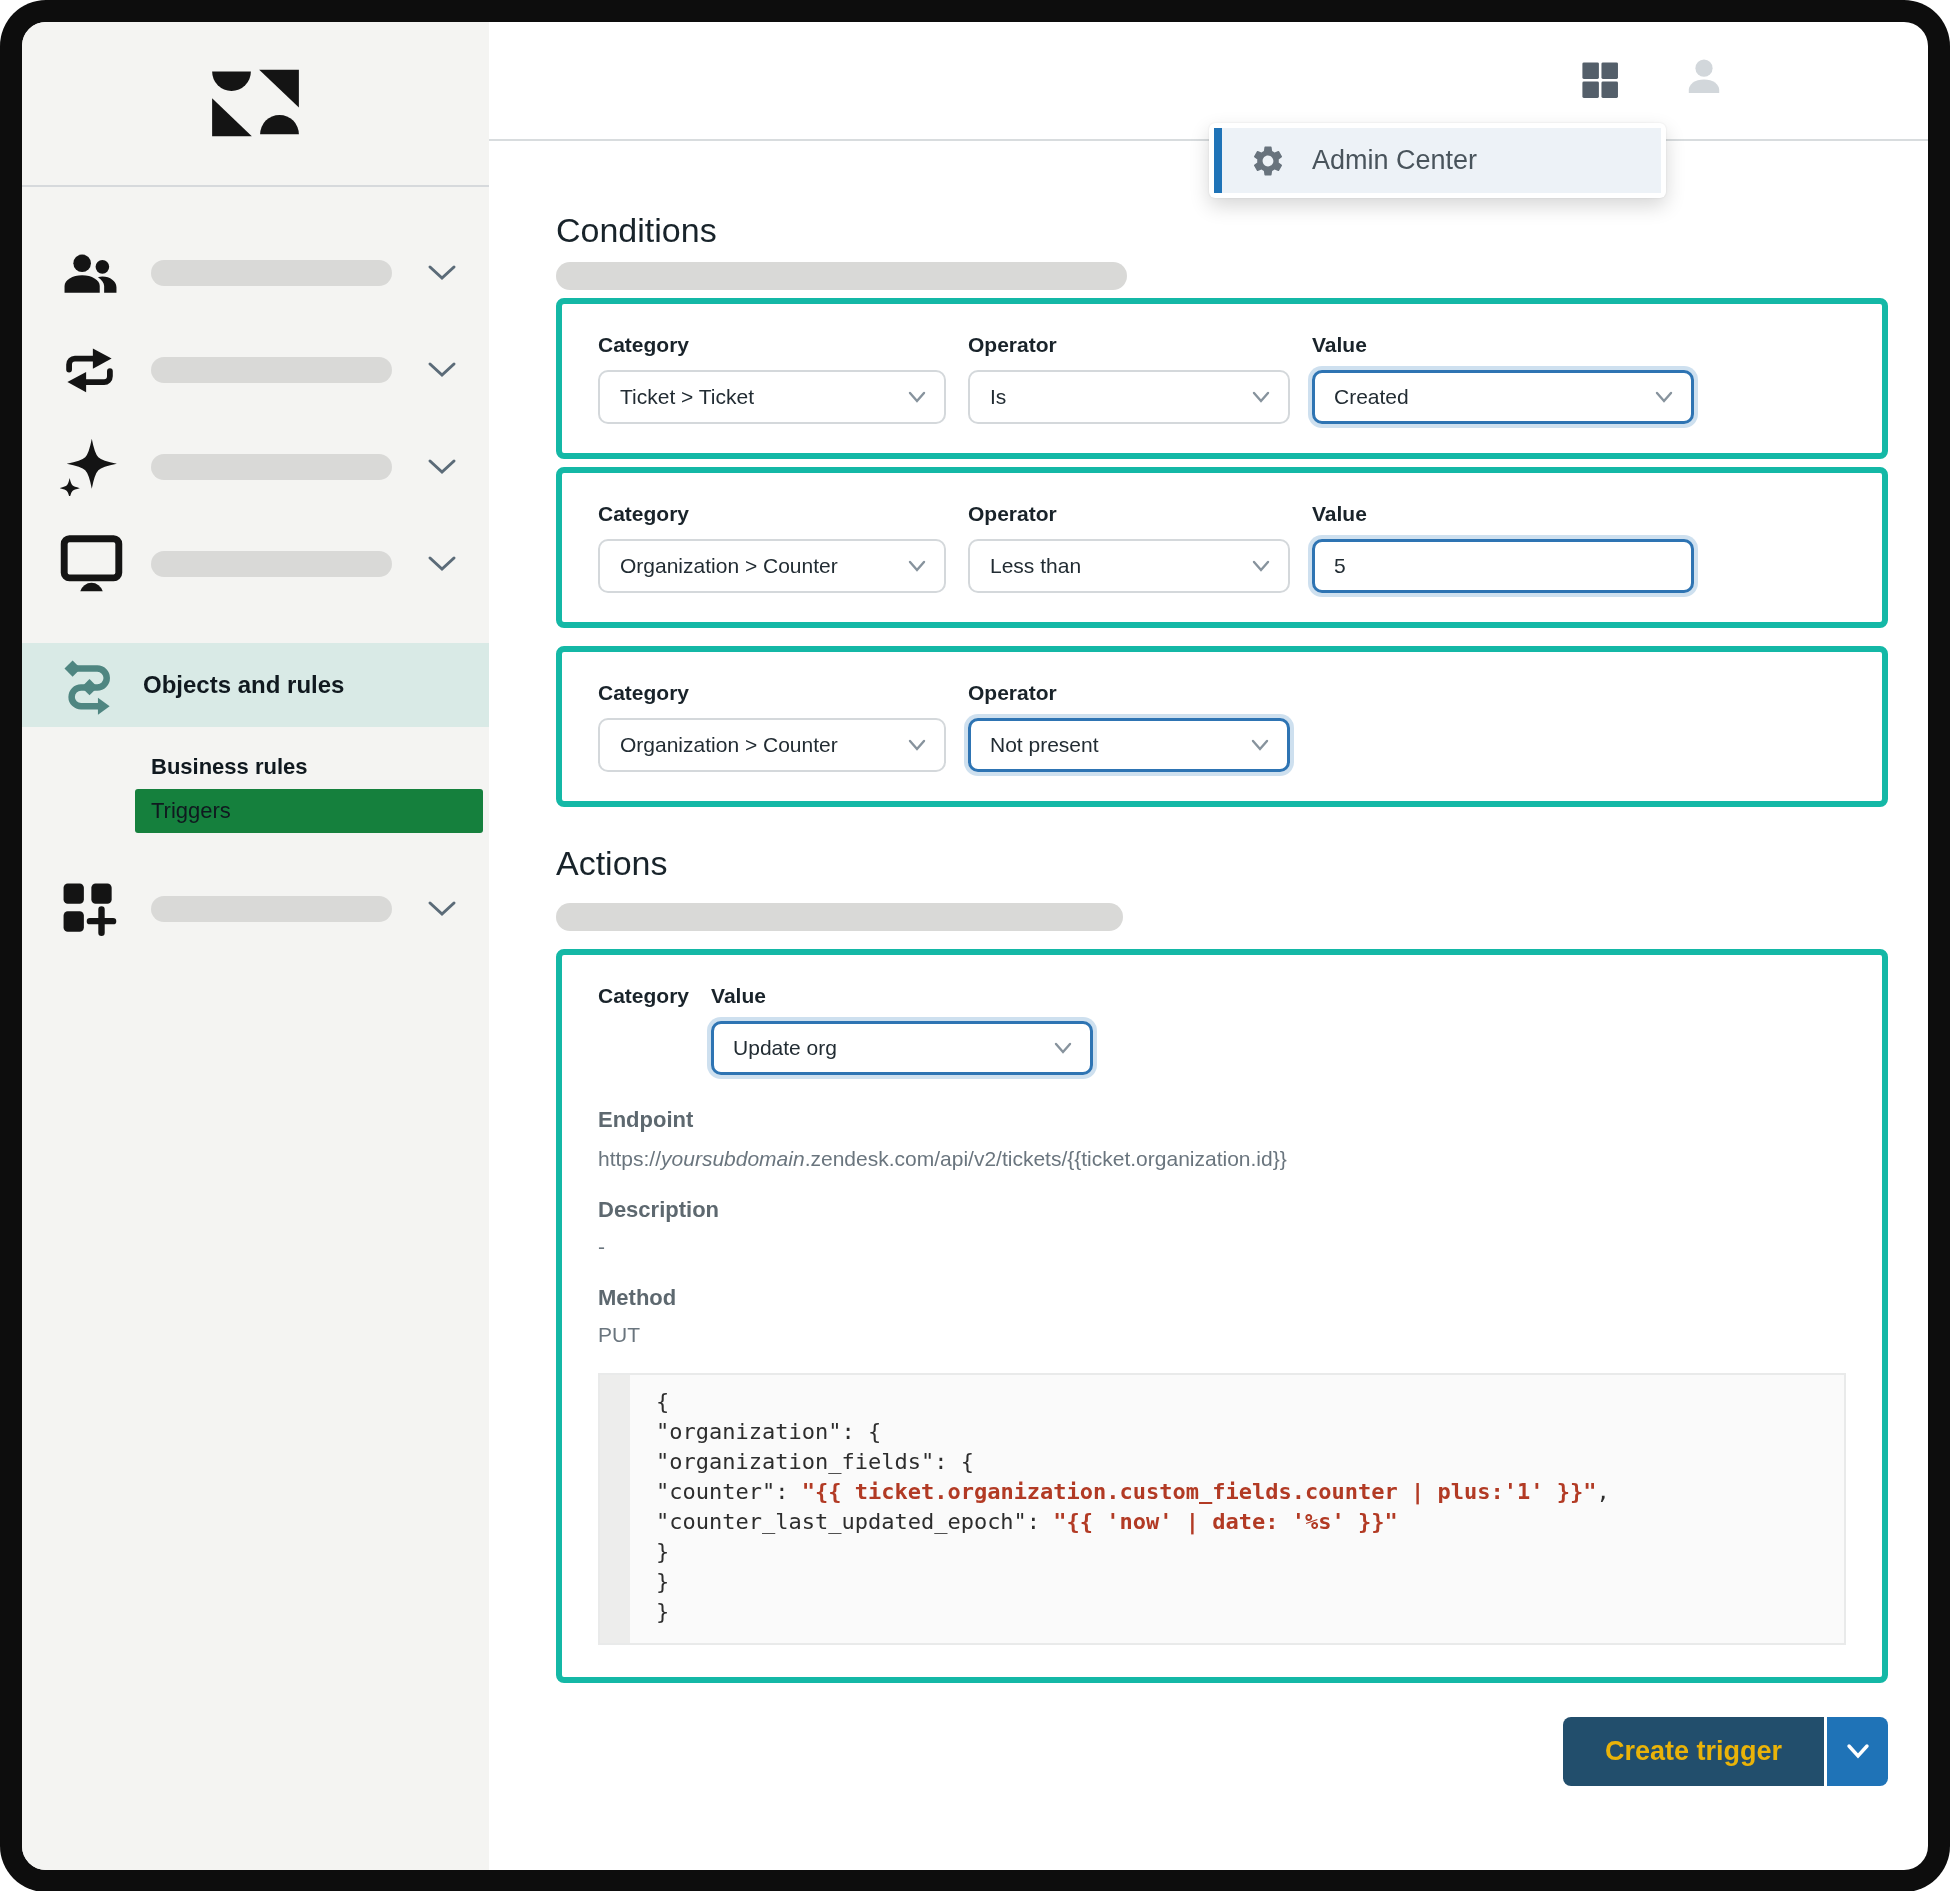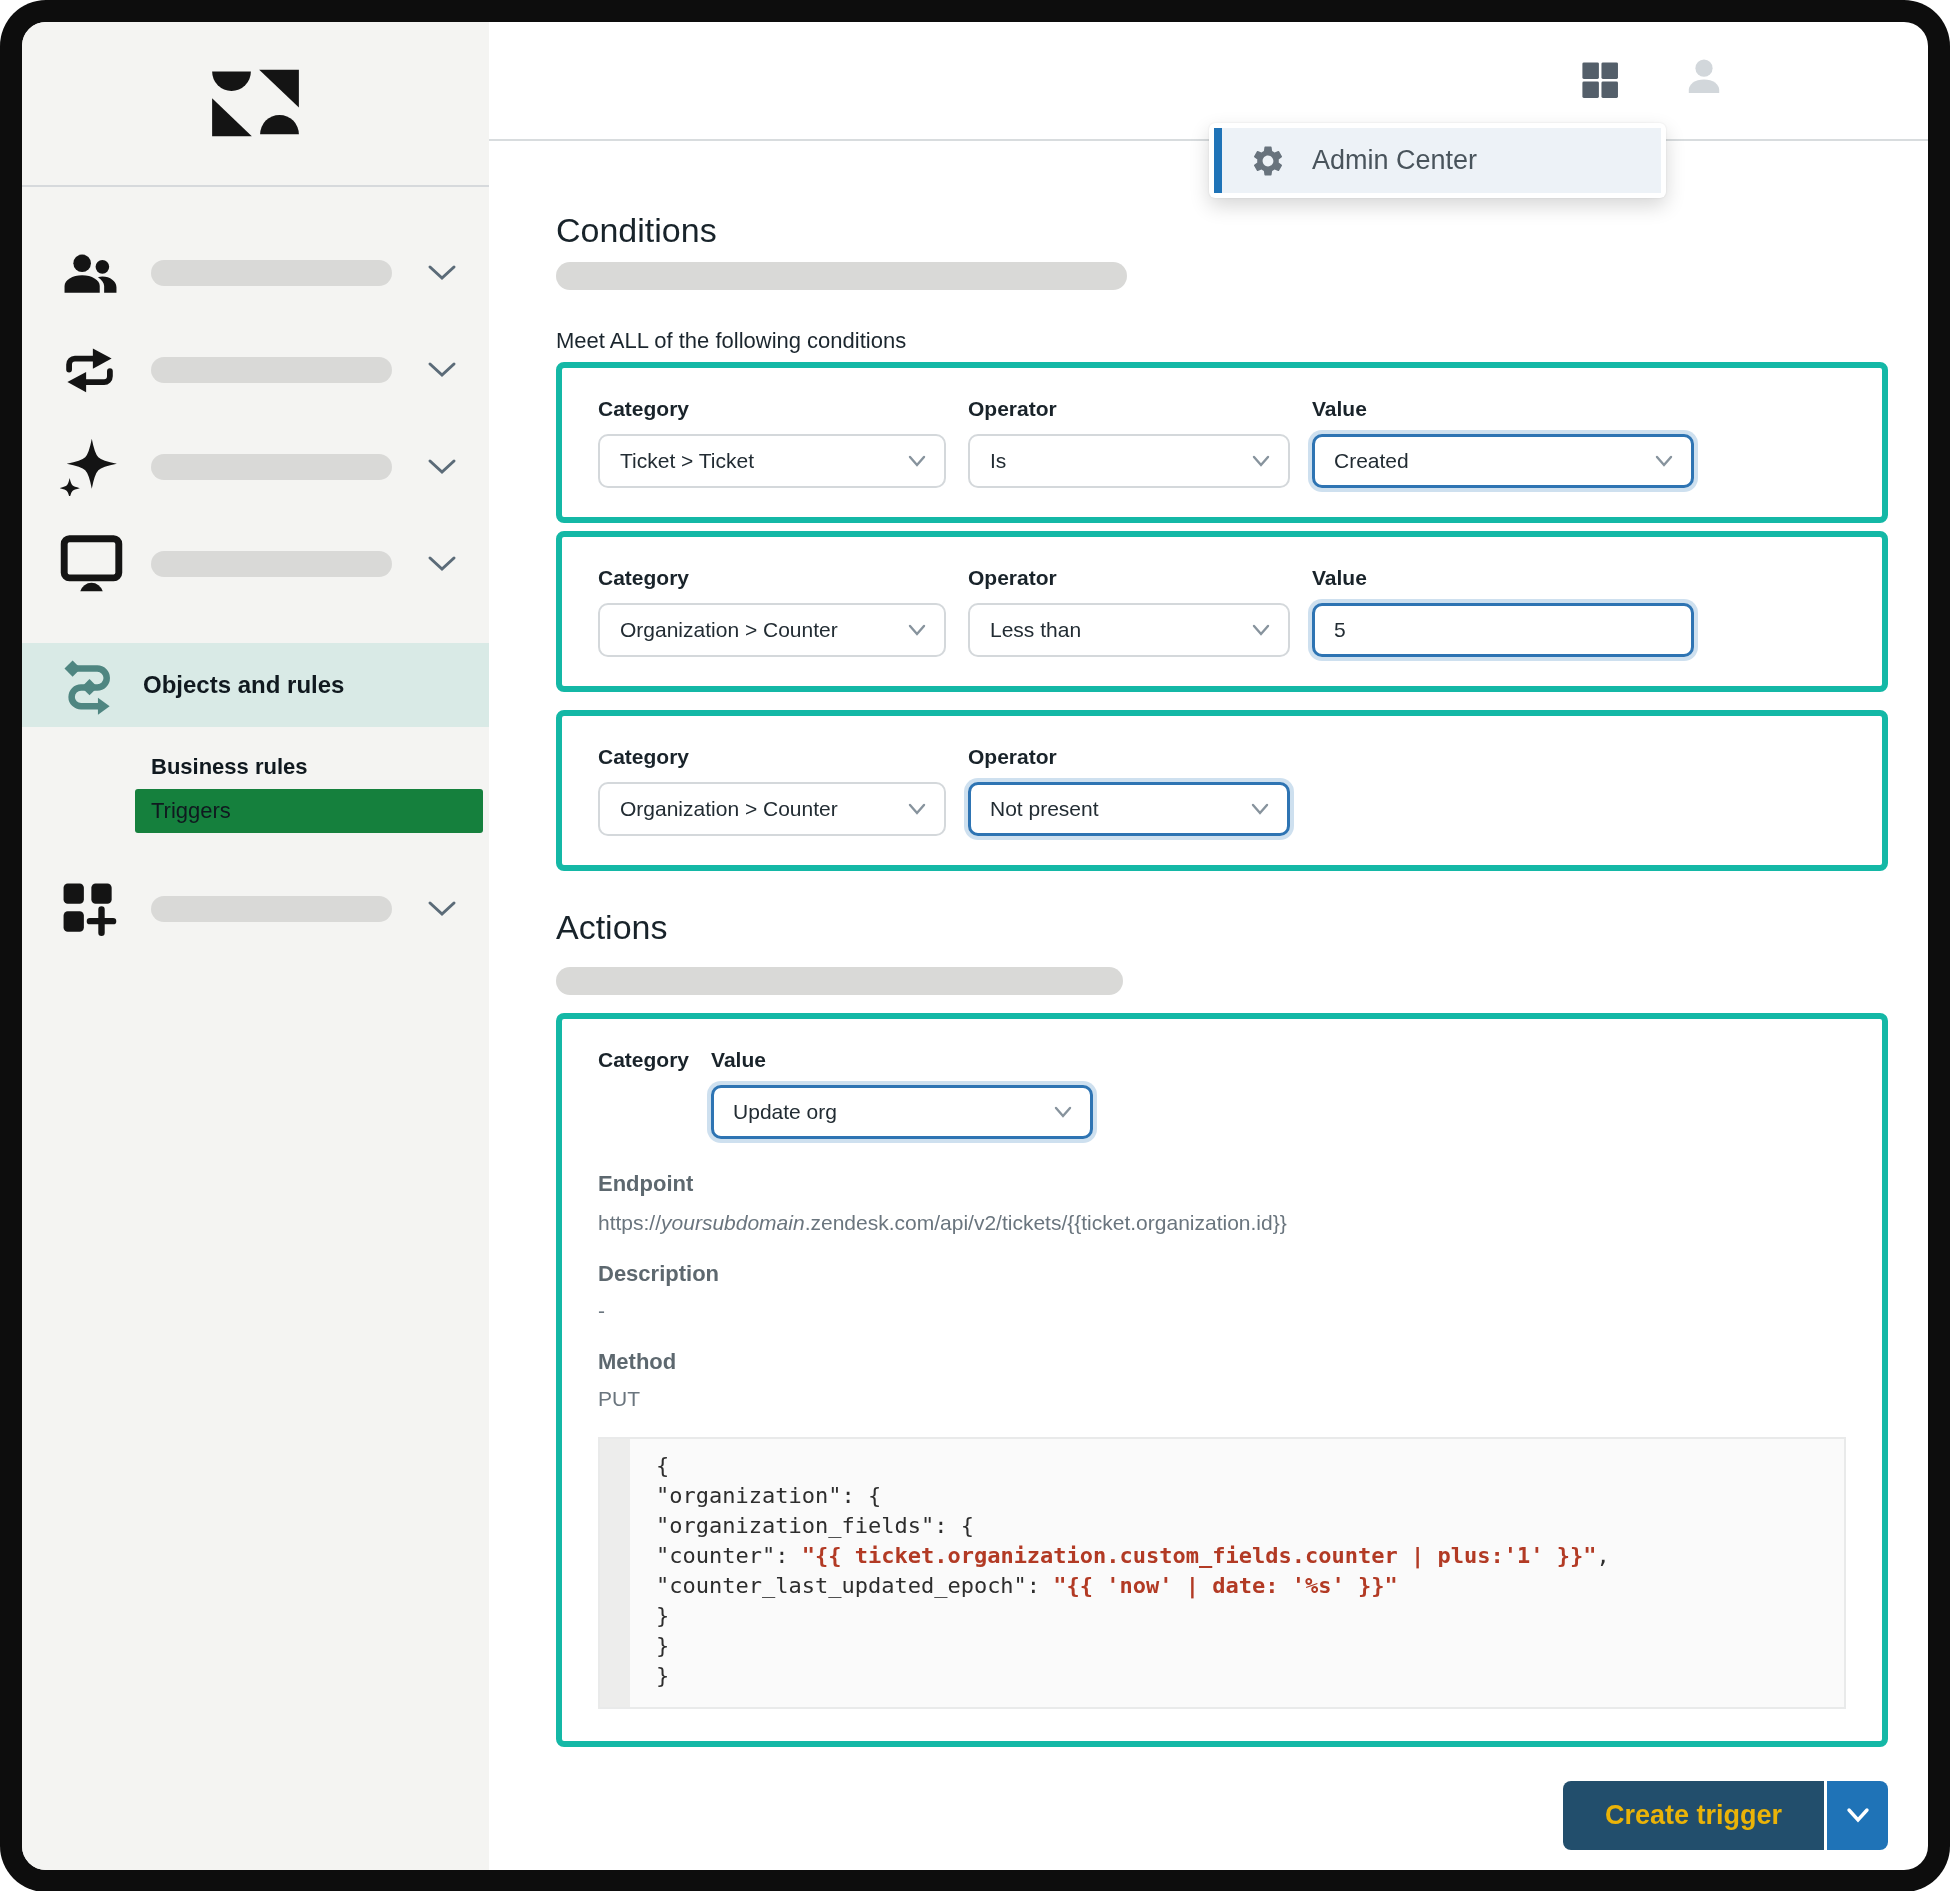--- a/index.html
+++ b/index.html
@@ -226,21 +226,20 @@
           </span>
           <span class="admin-label">Admin Center</span>
         </div>
       </div>
 
       <div class="content">
 
         <h1 class="sec-title">Conditions</h1>
         <div class="skel-lg"></div>
 
-        <div class="meet-label">Meet ALL of the following conditions</div>
 
         <div class="card">
           <div class="fields">
             <div class="field">
               <div class="f-label">Category</div>
               <div class="select w-cat">
                 <span>Ticket &gt; Ticket</span>
                 <svg width="22" height="14" viewBox="0 0 22 14" fill="none" stroke="#87939d" stroke-width="2.4" stroke-linecap="round">
                     <path d="M4 3 L11 11 L18 3"></path>
                   </svg>

